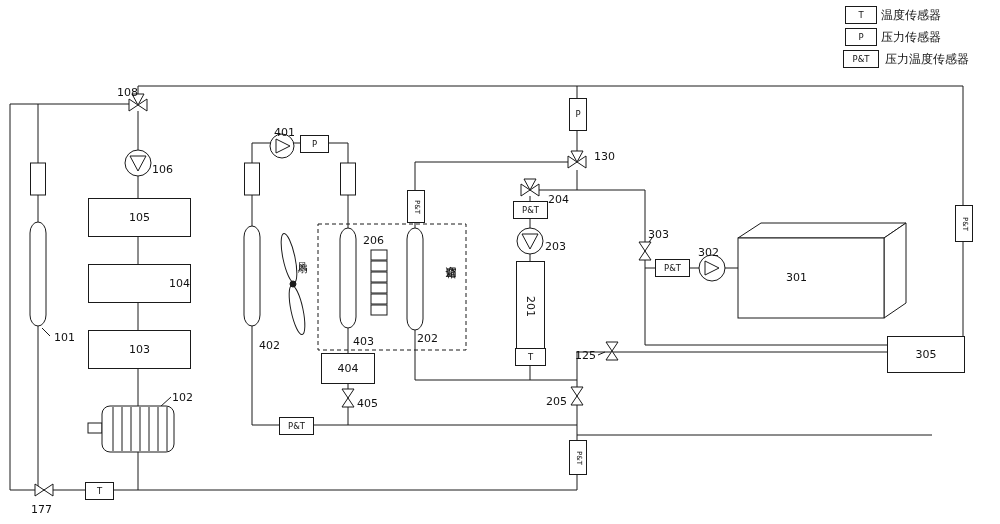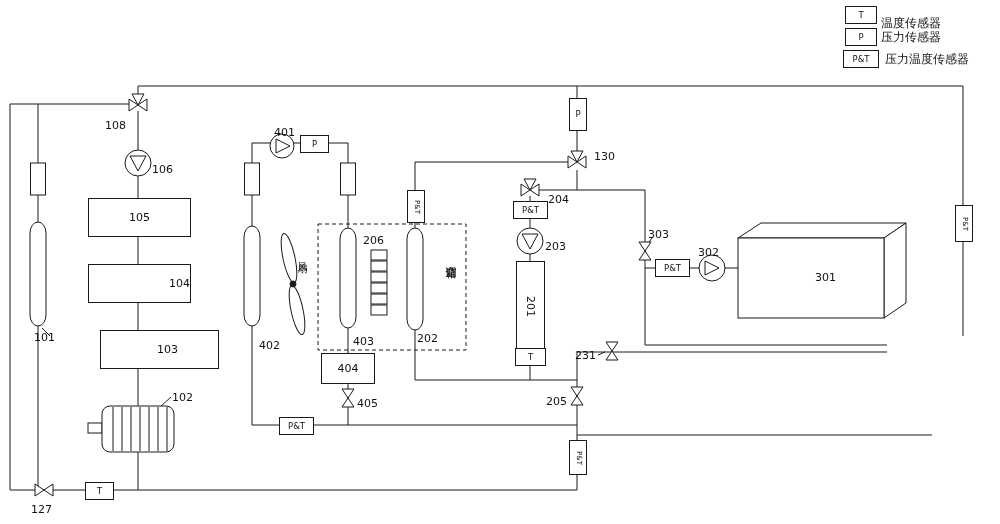--- a/index.html
+++ b/index.html
@@ -186,42 +186,45 @@
     <g stroke="#1a1a1a" fill="#fff">
       <polygon points="738,238 761,223 906,223 884,238"></polygon>
       <polygon points="884,238 906,223 906,303 884,318"></polygon>
       <rect x="738" y="238" width="146" height="80"></rect>
     </g>
   </svg>
 
   <div class="sensor" style="left:845px;top:6px;width:30px;height:16px;">
       <span>T</span>
     </div>
-  <div class="legend-lbl" style="left:881px;top:15px;font-family:Liberation Mono, monospace;">温度传感器</div>
+  <div class="legend-lbl" style="left:881px;top:7px;font-family:Liberation Mono, monospace;">温度传感器</div>
   <div class="sensor" style="left:845px;top:28px;width:30px;height:16px;">
       <span>P</span>
     </div>
   <div class="legend-lbl" style="left:881px;top:29px;">压力传感器</div>
   <div class="sensor" style="left:843px;top:50px;width:34px;height:16px;">
       <span>P&amp;T</span>
     </div>
   <div class="legend-lbl" style="left:885px;top:51px;">压力温度传感器</div>
 
   <div class="box" style="left:88px;top:198px;width:101px;height:37px;">
       <span>105</span>
     </div>
   <div class="box" style="left:88px;top:264px;width:101px;height:37px;justify-content:flex-end;">
       <span>104</span>
     </div>
-  <div class="box" style="left:100px;top:330px;width:101px;height:37px;padding-left:16px;">
+  <div class="box" style="left:88px;top:330px;width:101px;height:37px;">
       <span>103</span>
     </div>
   <div class="box" style="left:516px;top:261px;width:27px;height:88px;">
       <span class="vtext">201</span>
     </div>
+  <div class="box" style="left:887px;top:336px;width:76px;height:35px;">
+      <span>305</span>
+    </div>
   <div class="box" style="left:321px;top:353px;width:52px;height:29px;text-align:center;">
       <span>404</span>
     </div>
 
   <div class="sensor" style="left:85px;top:482px;width:27px;height:16px;">
       <span>T</span>
     </div>
   <div class="sensor" style="left:515px;top:348px;width:29px;height:16px;">
       <span>T</span>
     </div>
@@ -243,35 +246,35 @@
   <div class="sensor vsensor" style="left:407px;top:190px;width:16px;height:31px;">
       <span>P&amp;T</span>
     </div>
   <div class="sensor vsensor" style="left:955px;top:205px;width:16px;height:35px;">
       <span>P&amp;T</span>
     </div>
   <div class="sensor vsensor" style="left:569px;top:440px;width:16px;height:33px;">
       <span>P&amp;T</span>
     </div>
 
-  <div class="lbl" style="left:34px;top:331px;">101</div>
+  <div class="lbl" style="left:54px;top:331px;">101</div>
   <div class="lbl" style="left:172px;top:391px;">102</div>
   <div class="lbl" style="left:152px;top:163px;">106</div>
-  <div class="lbl" style="left:31px;top:503px;">127</div>
-  <div class="lbl" style="left:105px;top:86px;margin-top:33px;">108</div>
+  <div class="lbl" style="left:31px;top:503px;">177</div>
+  <div class="lbl" style="left:117px;top:86px;">108</div>
   <div class="lbl" style="left:594px;top:150px;">130</div>
   <div class="lbl" style="left:417px;top:332px;">202</div>
   <div class="lbl" style="left:545px;top:240px;">203</div>
   <div class="lbl" style="left:548px;top:193px;">204</div>
   <div class="lbl" style="left:546px;top:395px;">205</div>
   <div class="lbl" style="left:363px;top:234px;">206</div>
-  <div class="lbl" style="left:786px;top:271px;width:50px;text-align:right;">301</div>
+  <div class="lbl" style="left:786px;top:271px;width:50px;text-align:left;">301</div>
   <div class="lbl" style="left:698px;top:246px;">302</div>
   <div class="lbl" style="left:648px;top:228px;">303</div>
-  <div class="lbl" style="left:575px;top:349px;">231</div>
+  <div class="lbl" style="left:575px;top:349px;">125</div>
   <div class="lbl" style="left:274px;top:126px;">401</div>
   <div class="lbl" style="left:259px;top:339px;">402</div>
   <div class="lbl" style="left:353px;top:335px;text-align:center;">403</div>
   <div class="lbl" style="left:357px;top:397px;">405</div>
 
   <div class="lbl cn vtext" style="left:296px;top:254px;font-size:10px;">风扇</div>
   <div class="lbl cn vtext" style="left:444px;top:257px;">空调箱</div>
 
 </div>
 

